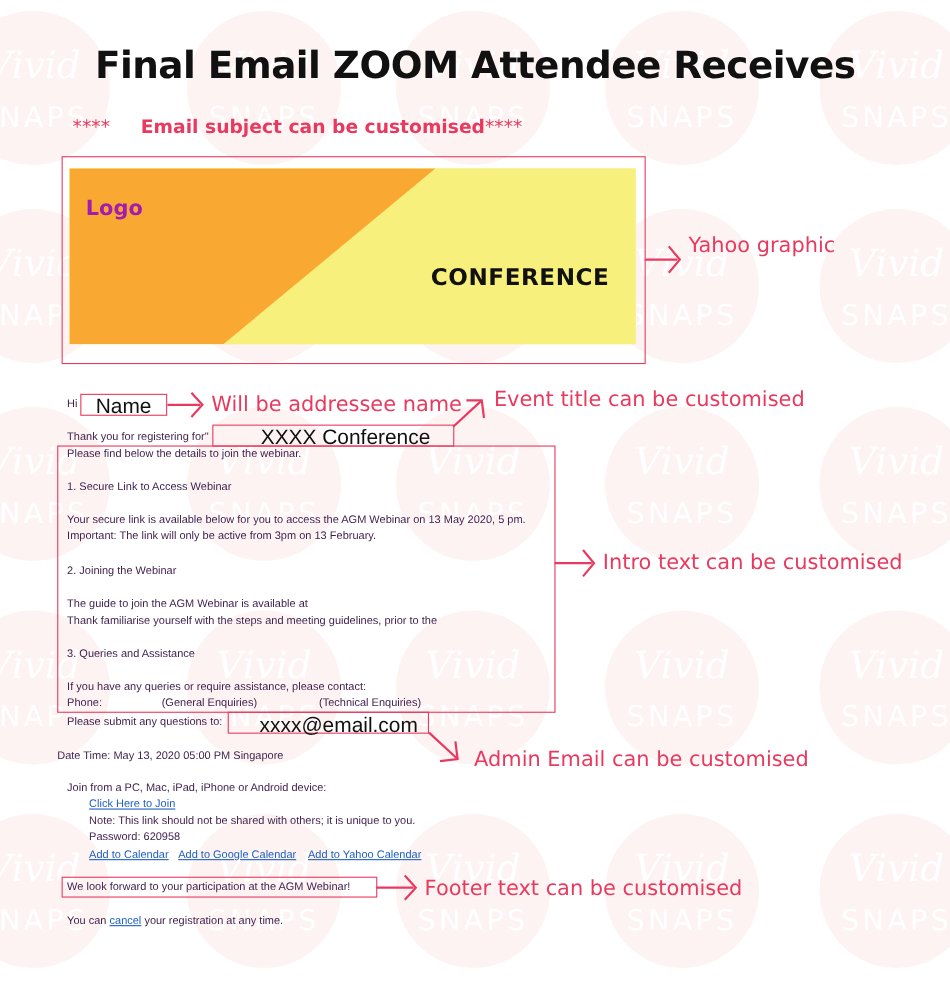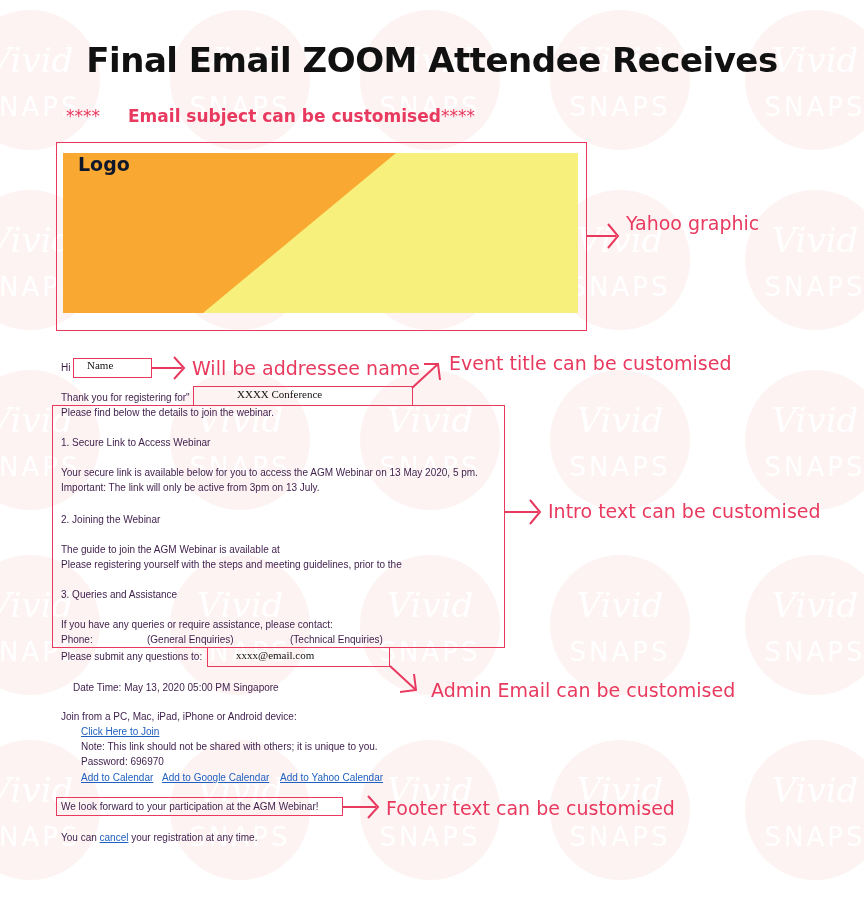--- a/index.html
+++ b/index.html
@@ -33,43 +33,43 @@
   .subject b { font-weight: bold; margin-left: 28px; }
 
   .redbox { position: absolute; border: 1.5px solid #e8395e; box-sizing: border-box; }
 
   .banner {
     left: 63px; top: 153px; width: 515px; height: 160px; overflow: hidden;
     background: #f7f07c;
   }
   .banner svg { position: absolute; left: 0; top: 0; }
   .banner .logo {
-    position: absolute; left: 15px; top: 0; font-size: 19px; font-weight: bold;
-    color: #0f172a; font-family: "DejaVu Sans", sans-serif;
+    position: absolute; left: 15px; top: 25px; font-size: 19px; font-weight: bold;
+    color: #a21caf; font-family: "DejaVu Sans", sans-serif;
   }
   .banner .conf {
     position: absolute; right: 24px; top: 84px; text-align: right;
     font-size: 21px; font-weight: bold; line-height: 30px; color: #111;
     font-family: "DejaVu Sans", sans-serif; letter-spacing: 0.5px;
   }
 
   .anno {
     position: absolute; color: #e8395e; font-size: 19px;
     font-family: "DejaVu Sans", sans-serif; line-height: 22px;
   }
   .arrow { position: absolute; }
 
   .mail {
     position: absolute; font-size: 10px; color: #3d1d4a;
     font-family: "Liberation Sans", sans-serif; white-space: nowrap;
   }
   .link { color: #1f5fbf; text-decoration: underline; cursor: pointer; }
   .boxtext {
-    position: absolute; font-size: 11px; color: #111;
-    font-family: Liberation Serif, serif; white-space: nowrap;
+    position: absolute; font-size: 19px; color: #111;
+    font-family: Liberation Sans, sans-serif; white-space: nowrap;
   }
 </style>
 </head>
 <body>
 
 <div>
   <div class="wm" style="left:-40px;top:10px">
       <span class="w1">Vivid</span>
       <span class="w2">SNAPS</span>
     </div>
@@ -174,20 +174,21 @@
 <div class="abs title">Final Email ZOOM Attendee Receives</div>
 <div class="abs subject"><span>****</span><b>Email subject can be customised</b><span>****</span></div>
 
 <div class="redbox" style="left:56px;top:142px;width:531px;height:189px"></div>
 <div class="abs banner">
   <svg width="515" height="160">
     <polygon points="0,0 333,0 140,160 0,160" fill="#f9a832"></polygon>
   </svg>
   <div class="logo">Logo</div>
   <div class="conf">
+    <div>CONFERENCE</div>
   </div>
 </div>
 
 <svg class="arrow" style="left:586px;top:220px" width="36" height="34">
   <line x1="0" y1="16" x2="30" y2="16" stroke="#e8395e" stroke-width="2"></line>
   <polyline points="22,4 32,16 22,28" fill="none" stroke="#e8395e" stroke-width="2"></polyline>
 </svg>
 <div class="anno" style="left:626px;top:212px">
   <div>Yahoo graphic</div>
 </div>
@@ -208,24 +209,24 @@
 <div class="anno" style="left:449px;top:352px">Event title can be customised</div>
 
 <div class="mail" style="left:61px;top:392px"><span>Thank you for registering for</span><span>"</span></div>
 <div class="redbox" style="left:193px;top:386px;width:220px;height:20px"></div>
 <div class="boxtext" style="left:237px;top:388px">XXXX Conference</div>
 
 <div class="redbox" style="left:52px;top:405px;width:453px;height:243px"></div>
 <div class="mail" style="left:61px;top:407px">Please find below the details to join the webinar.</div>
 <div class="mail" style="left:61px;top:437px">1. Secure Link to Access Webinar</div>
 <div class="mail" style="left:61px;top:467px">Your secure link is available below for you to access the AGM Webinar on 13 May 2020, 5 pm.</div>
-<div class="mail" style="left:61px;top:482px">Important: The link will only be active from 3pm on 13 July.</div>
+<div class="mail" style="left:61px;top:482px">Important: The link will only be active from 3pm on 13 February.</div>
 <div class="mail" style="left:61px;top:514px">2. Joining the Webinar</div>
 <div class="mail" style="left:61px;top:544px">The guide to join the AGM Webinar is available at</div>
-<div class="mail" style="left:61px;top:559px">Please registering yourself with the steps and meeting guidelines, prior to the</div>
+<div class="mail" style="left:61px;top:559px">Thank familiarise yourself with the steps and meeting guidelines, prior to the</div>
 <div class="mail" style="left:61px;top:589px">3. Queries and Assistance</div>
 <div class="mail" style="left:61px;top:619px">If you have any queries or require assistance, please contact:</div>
 <div class="mail" style="left:61px;top:634px">Phone:</div>
 <div class="mail" style="left:147px;top:634px">(General Enquiries)</div>
 <div class="mail" style="left:290px;top:634px">(Technical Enquiries)</div>
 
 <svg class="arrow" style="left:504px;top:497px" width="40" height="30">
   <line x1="0" y1="15" x2="34" y2="15" stroke="#e8395e" stroke-width="2"></line>
   <polyline points="26,3 36,15 26,27" fill="none" stroke="#e8395e" stroke-width="2"></polyline>
 </svg>
@@ -234,25 +235,25 @@
 <div class="mail" style="left:61px;top:651px">Please submit any questions to:</div>
 <div class="redbox" style="left:207px;top:647px;width:183px;height:20px"></div>
 <div class="boxtext" style="left:236px;top:649px">xxxx@email.com</div>
 
 <svg class="arrow" style="left:388px;top:662px" width="36" height="34">
   <line x1="2" y1="4" x2="28" y2="28" stroke="#e8395e" stroke-width="2"></line>
   <polyline points="12,30 28,28 26,12" fill="none" stroke="#e8395e" stroke-width="2"></polyline>
 </svg>
 <div class="anno" style="left:431px;top:679px">Admin Email can be customised</div>
 
-<div class="mail" style="left:73px;top:682px">Date Time: May 13, 2020 05:00 PM Singapore</div>
+<div class="mail" style="left:52px;top:682px">Date Time: May 13, 2020 05:00 PM Singapore</div>
 <div class="mail" style="left:61px;top:711px">Join from a PC, Mac, iPad, iPhone or Android device:</div>
 <div class="mail link" style="left:81px;top:726px">Click Here to Join</div>
 <div class="mail" style="left:81px;top:741px">Note: This link should not be shared with others; it is unique to you.</div>
-<div class="mail" style="left:81px;top:756px">Password: 696970</div>
+<div class="mail" style="left:81px;top:756px">Password: 620958</div>
 <div class="mail link" style="left:81px;top:772px">Add to Calendar</div>
 <div class="mail link" style="left:162px;top:772px">Add to Google Calendar</div>
 <div class="mail link" style="left:280px;top:772px">Add to Yahoo Calendar</div>
 
 <div class="redbox" style="left:56px;top:797px;width:287px;height:19px"></div>
 <div class="mail" style="left:61px;top:801px">We look forward to your participation at the AGM Webinar!</div>
 <svg class="arrow" style="left:342px;top:794px" width="40" height="28">
   <line x1="0" y1="13" x2="34" y2="13" stroke="#e8395e" stroke-width="2"></line>
   <polyline points="26,2 36,13 26,24" fill="none" stroke="#e8395e" stroke-width="2"></polyline>
 </svg>

